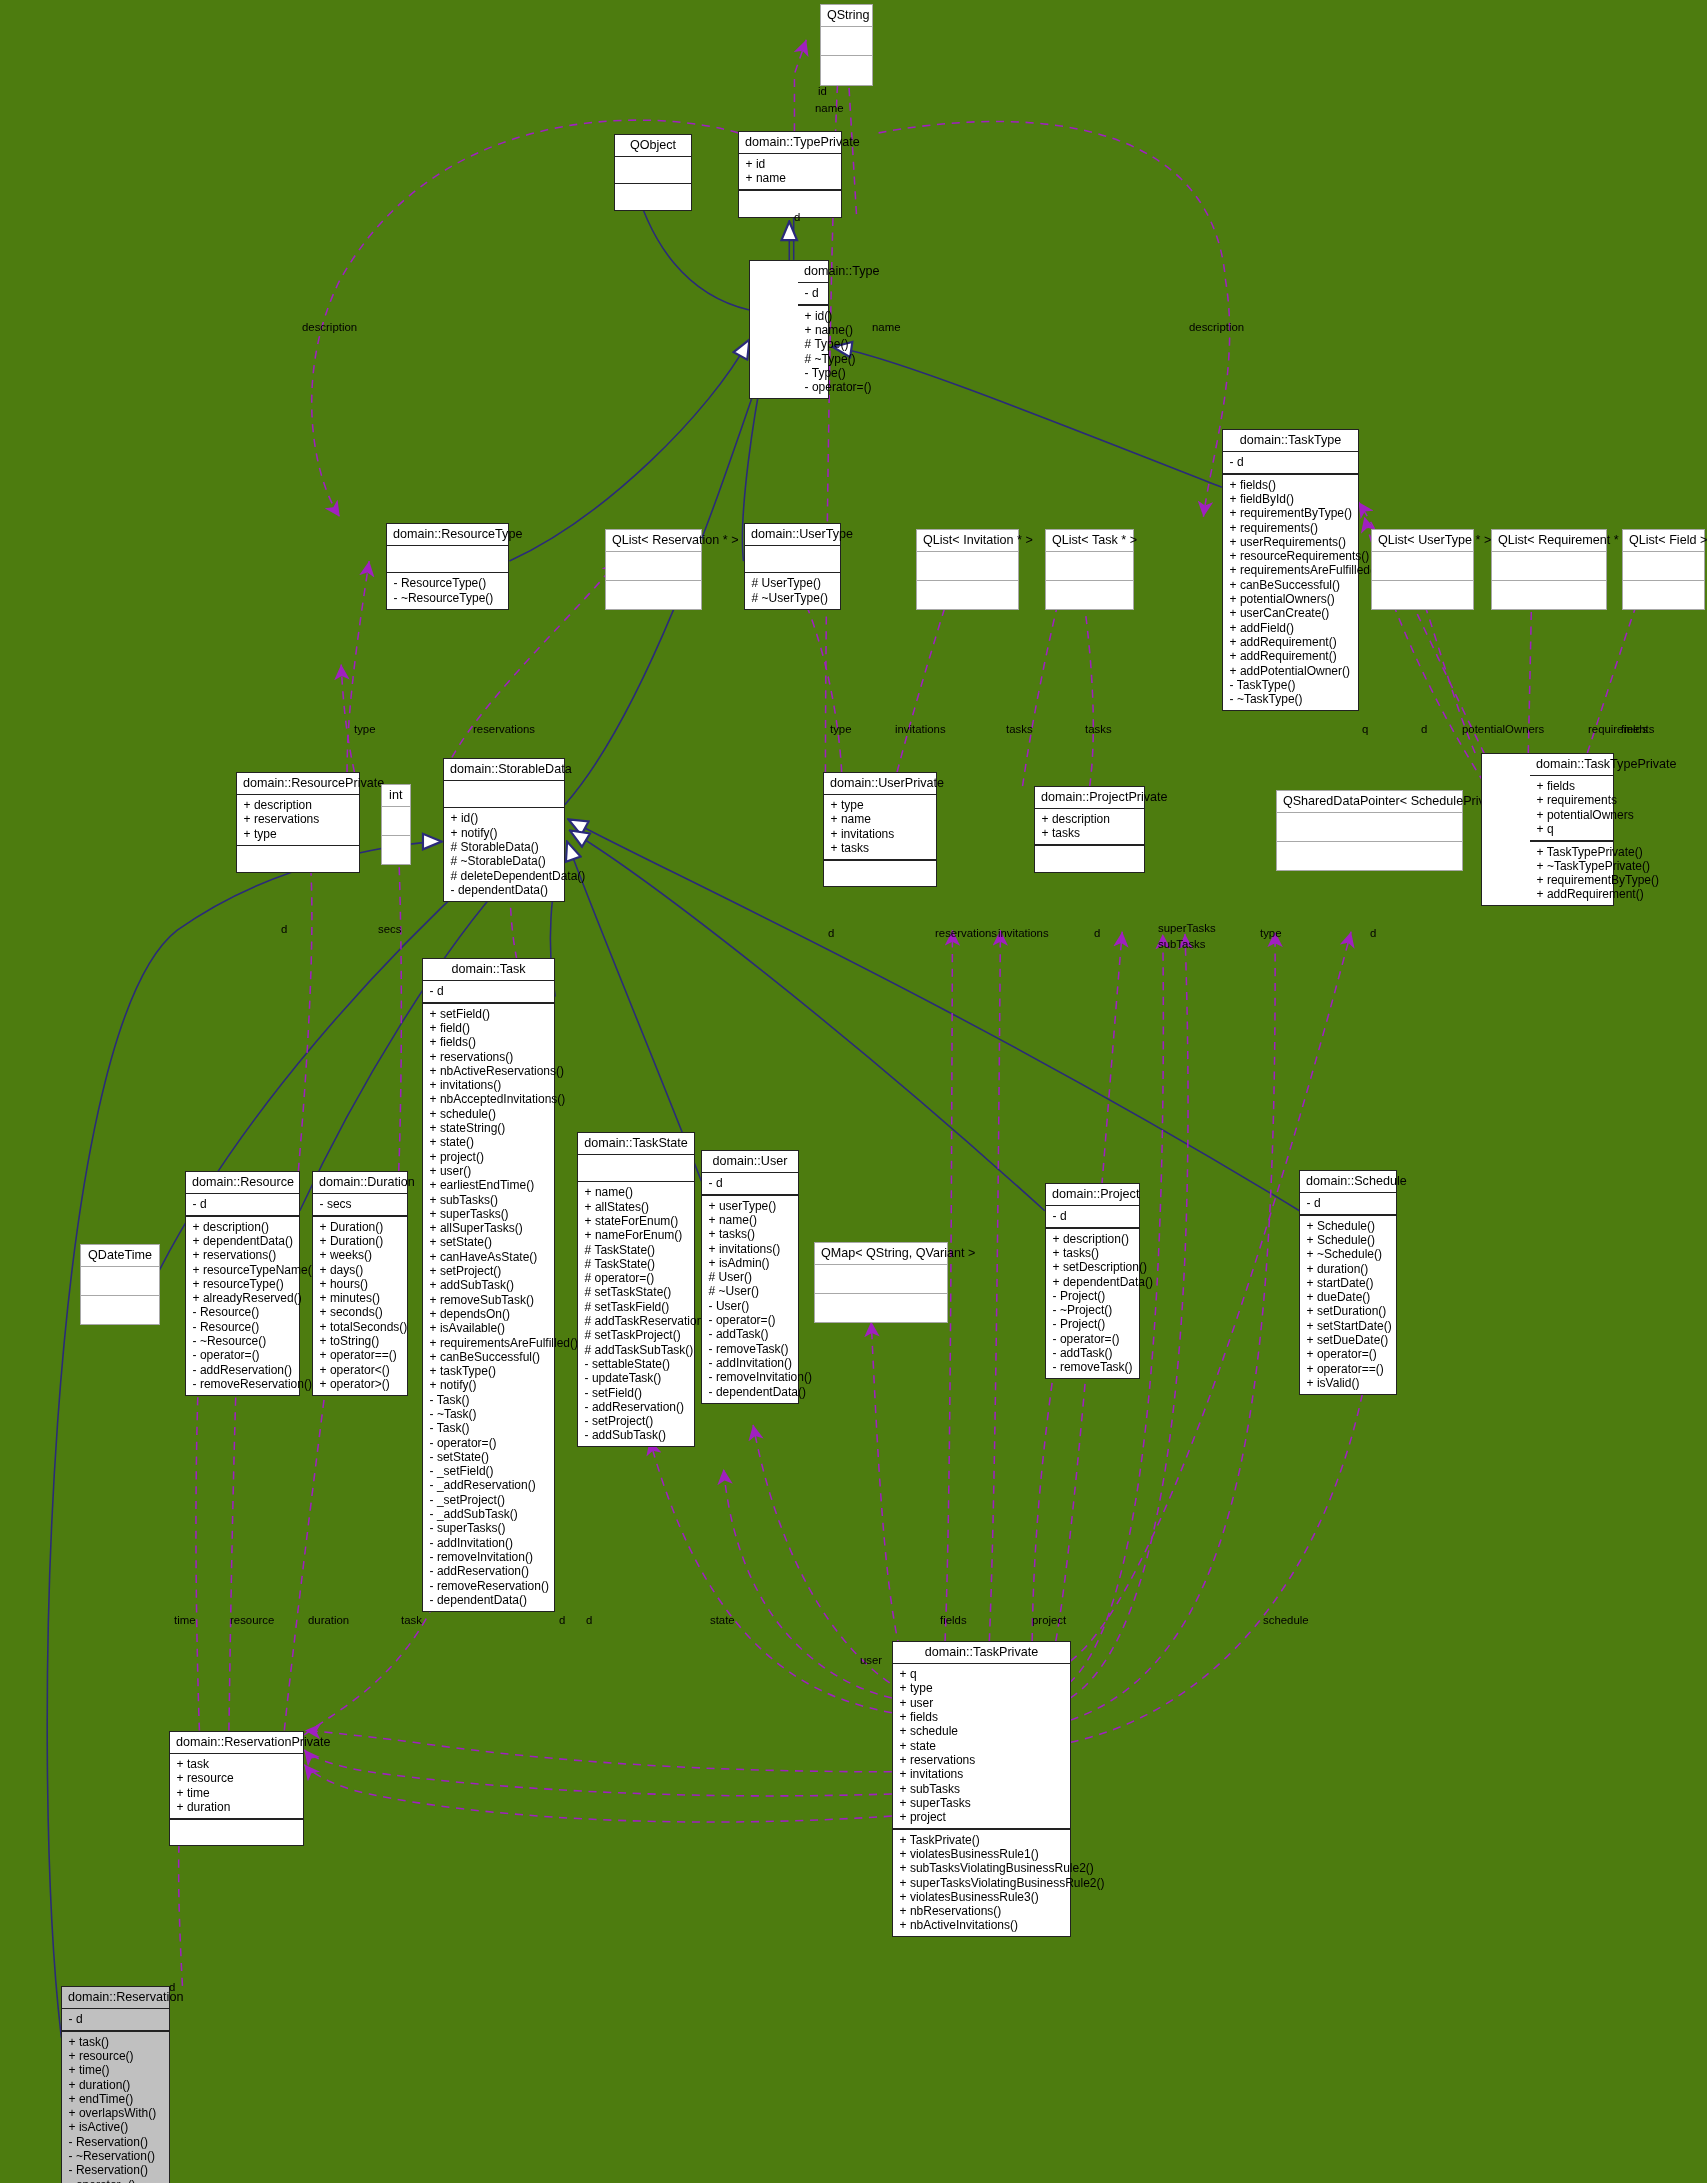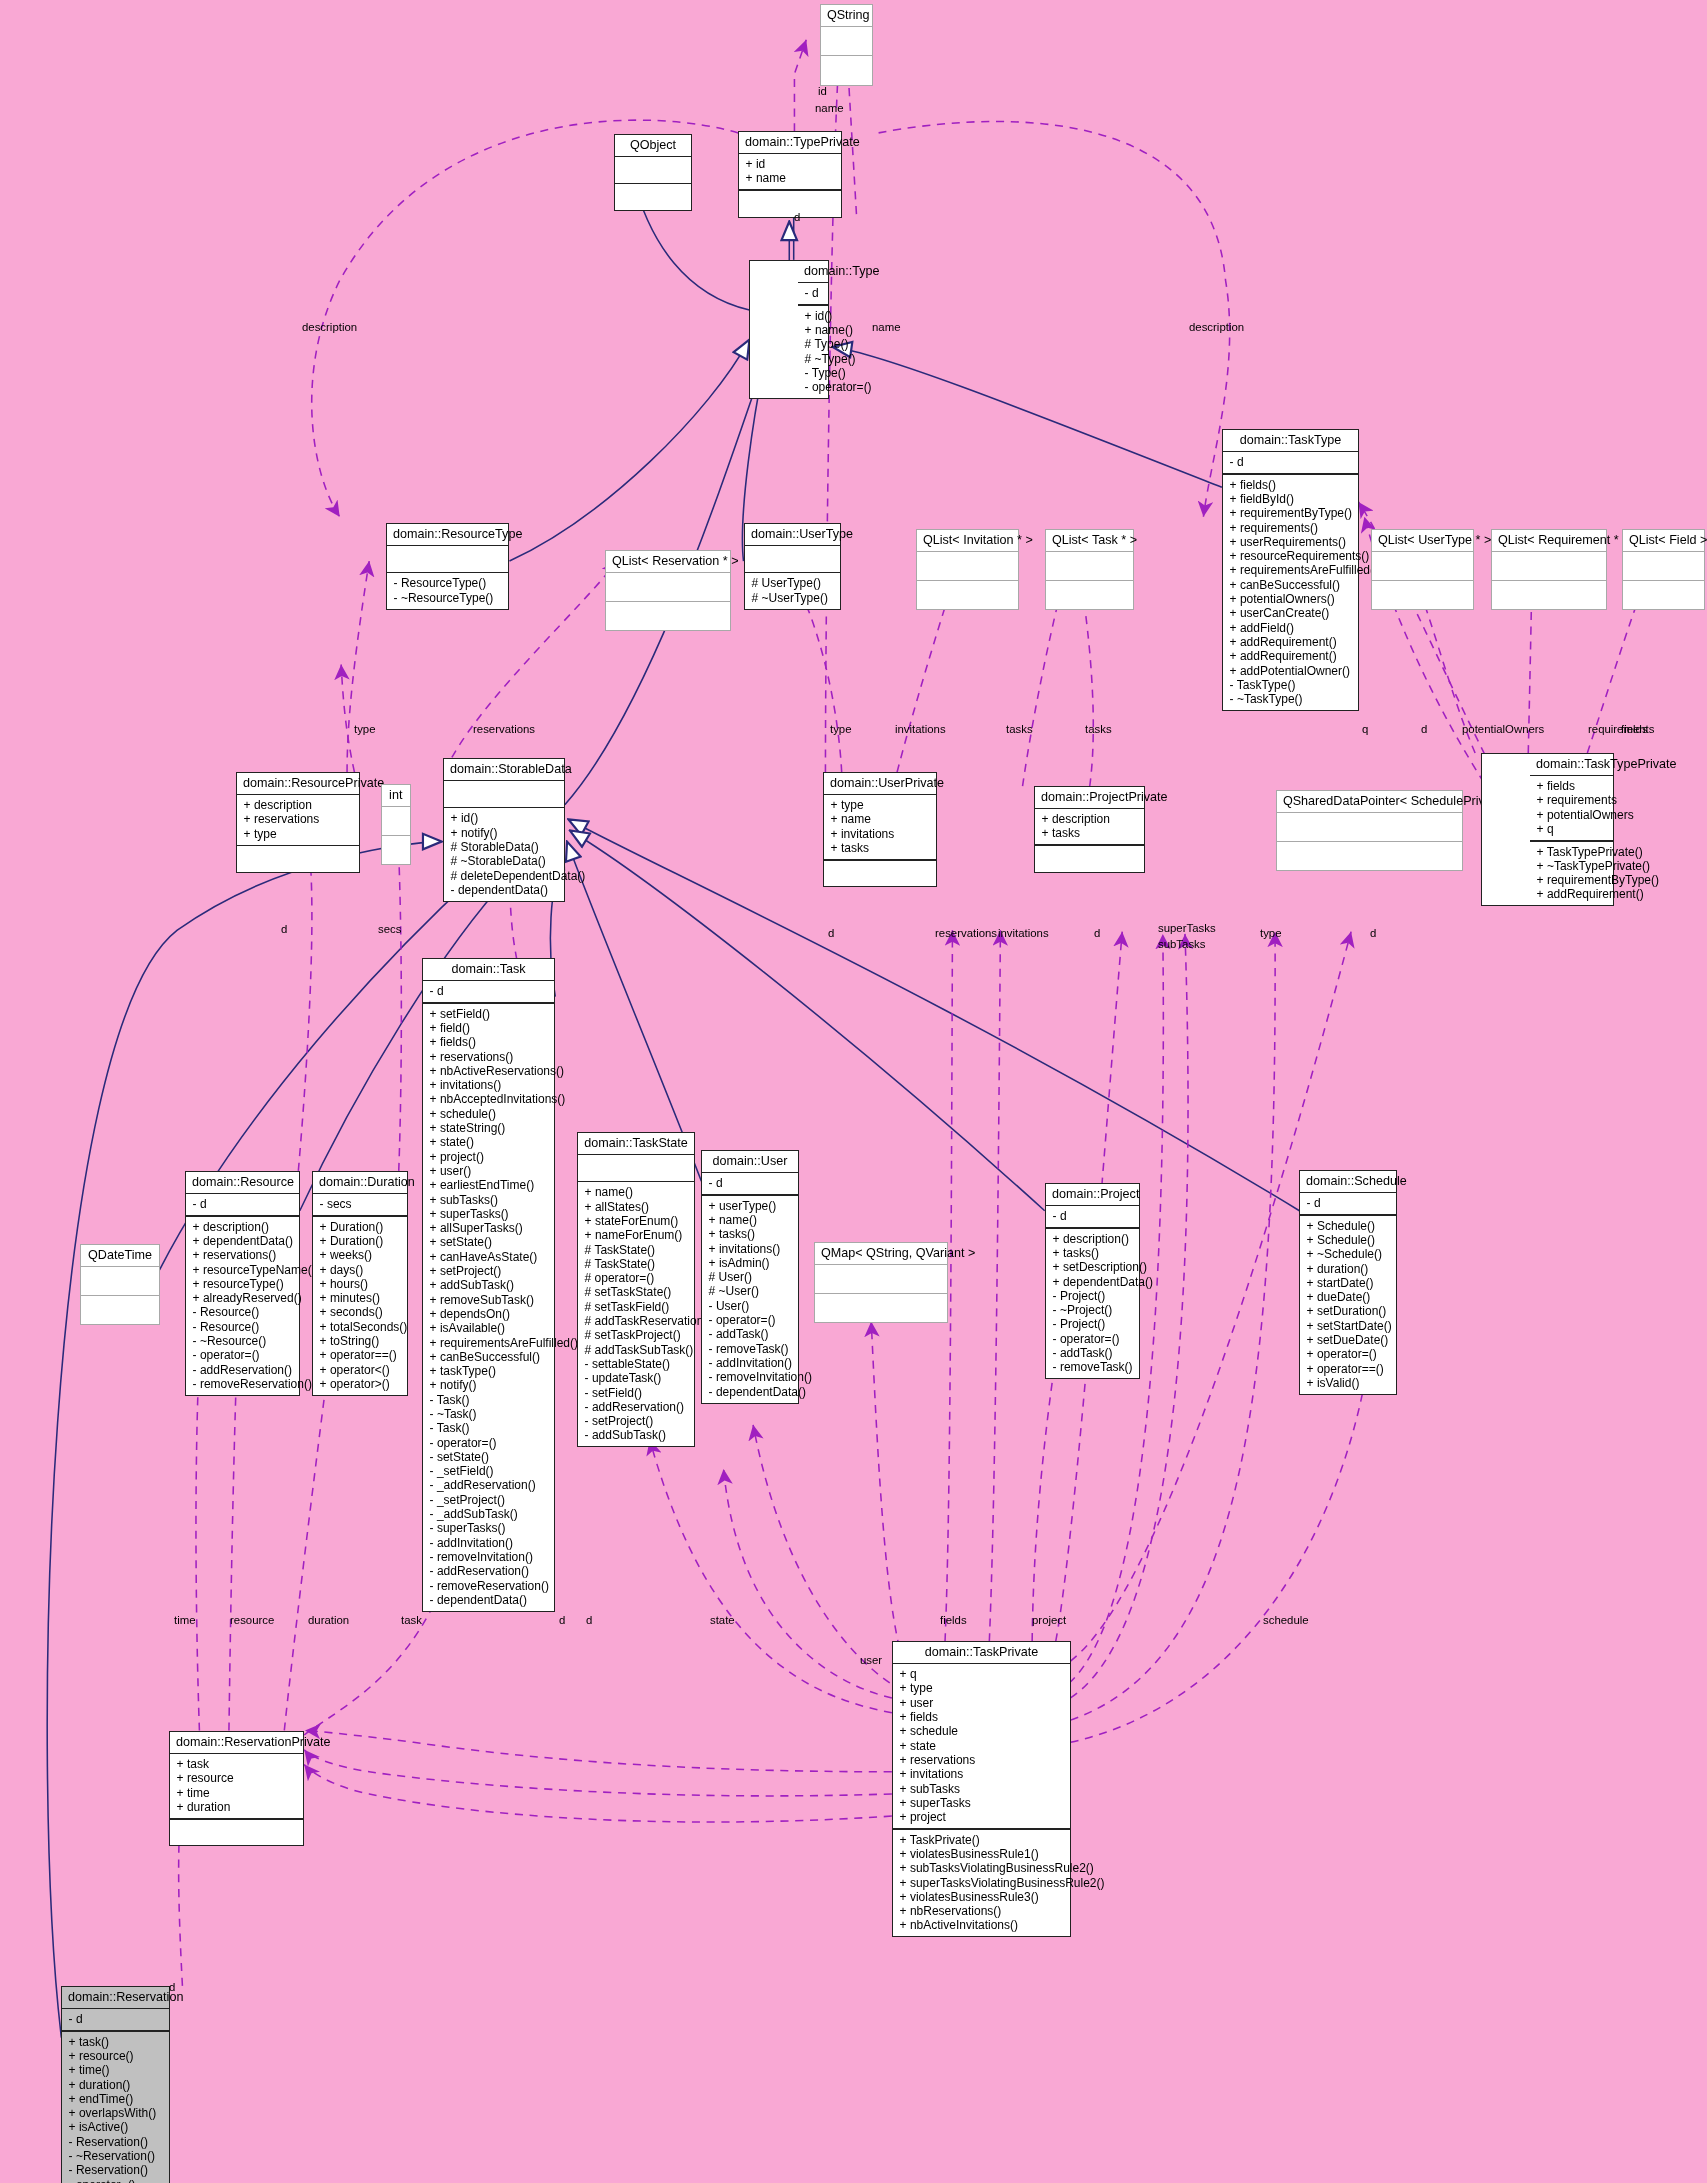--- a/index.html
+++ b/index.html
@@ -1,17 +1,17 @@
 <!DOCTYPE html>
 <html style="font-size:11.8px"><head>
 <meta charset="utf-8">
 <style>
   html,body{margin:0;padding:0;background:#ffffff;}
   body{font-family:"Liberation Sans","DejaVu Sans",sans-serif;}
-  #canvas{position:relative;width:1707px;height:2183px;background:#f9a8d4;overflow:hidden;}
+  #canvas{position:relative;width:1707px;height:2183px;background:#4d7c0f;overflow:hidden;}
   svg#edges{position:absolute;left:0;top:0;width:1707px;height:2183px;pointer-events:none;}
 
   .uml{position:absolute;box-sizing:border-box;background:#ffffff;border:1.5px solid #222222;}
   .uml.tmpl{border:1.5px solid #a8a8a8;}
   .uml.hl{background:#c0c0c0;border:1.5px solid #222222;}
   .uml .hdr{text-align:center;padding:3px 5.9px 3.7px 5.9px;font-size:12.6px;color:#000;white-space:nowrap;}
   .uml .sep{height:1.5px;background:#222;}
   .uml.tmpl .sep{height:0.7px;background:#a8a8a8;}
   .uml .sec{padding:3px 5.9px 3.7px 6.6px;}
   .uml .sec .row{font-size:12px;line-height:14.3px;color:#000;white-space:nowrap;}
@@ -173,21 +173,21 @@
     <div class="uml" style="left: 386px; top: 523px; width: 123px;">
       <div class="hdr">domain::ResourceType</div>
       <div class="sep"></div>
       <div class="sec empty"></div>
       <div class="sep"></div>
       <div class="sec">
         <div class="row">- ResourceType()</div>
         <div class="row">- ~ResourceType()</div>
       </div>
     </div>
-    <div class="uml tmpl" style="left: 605px; top: 529px; width: 126px; margin-top: 21px;">
+    <div class="uml tmpl" style="left: 605px; top: 529px; width: 97px;">
       <div class="hdr">QList&lt; Reservation * &gt;</div>
       <div class="sep"></div>
       <div class="sec empty"></div>
       <div class="sep"></div>
       <div class="sec empty"></div>
     </div>
     <div class="uml" style="left: 744px; top: 523px; width: 97px;">
       <div class="hdr">domain::UserType</div>
       <div class="sep"></div>
       <div class="sec empty"></div>

